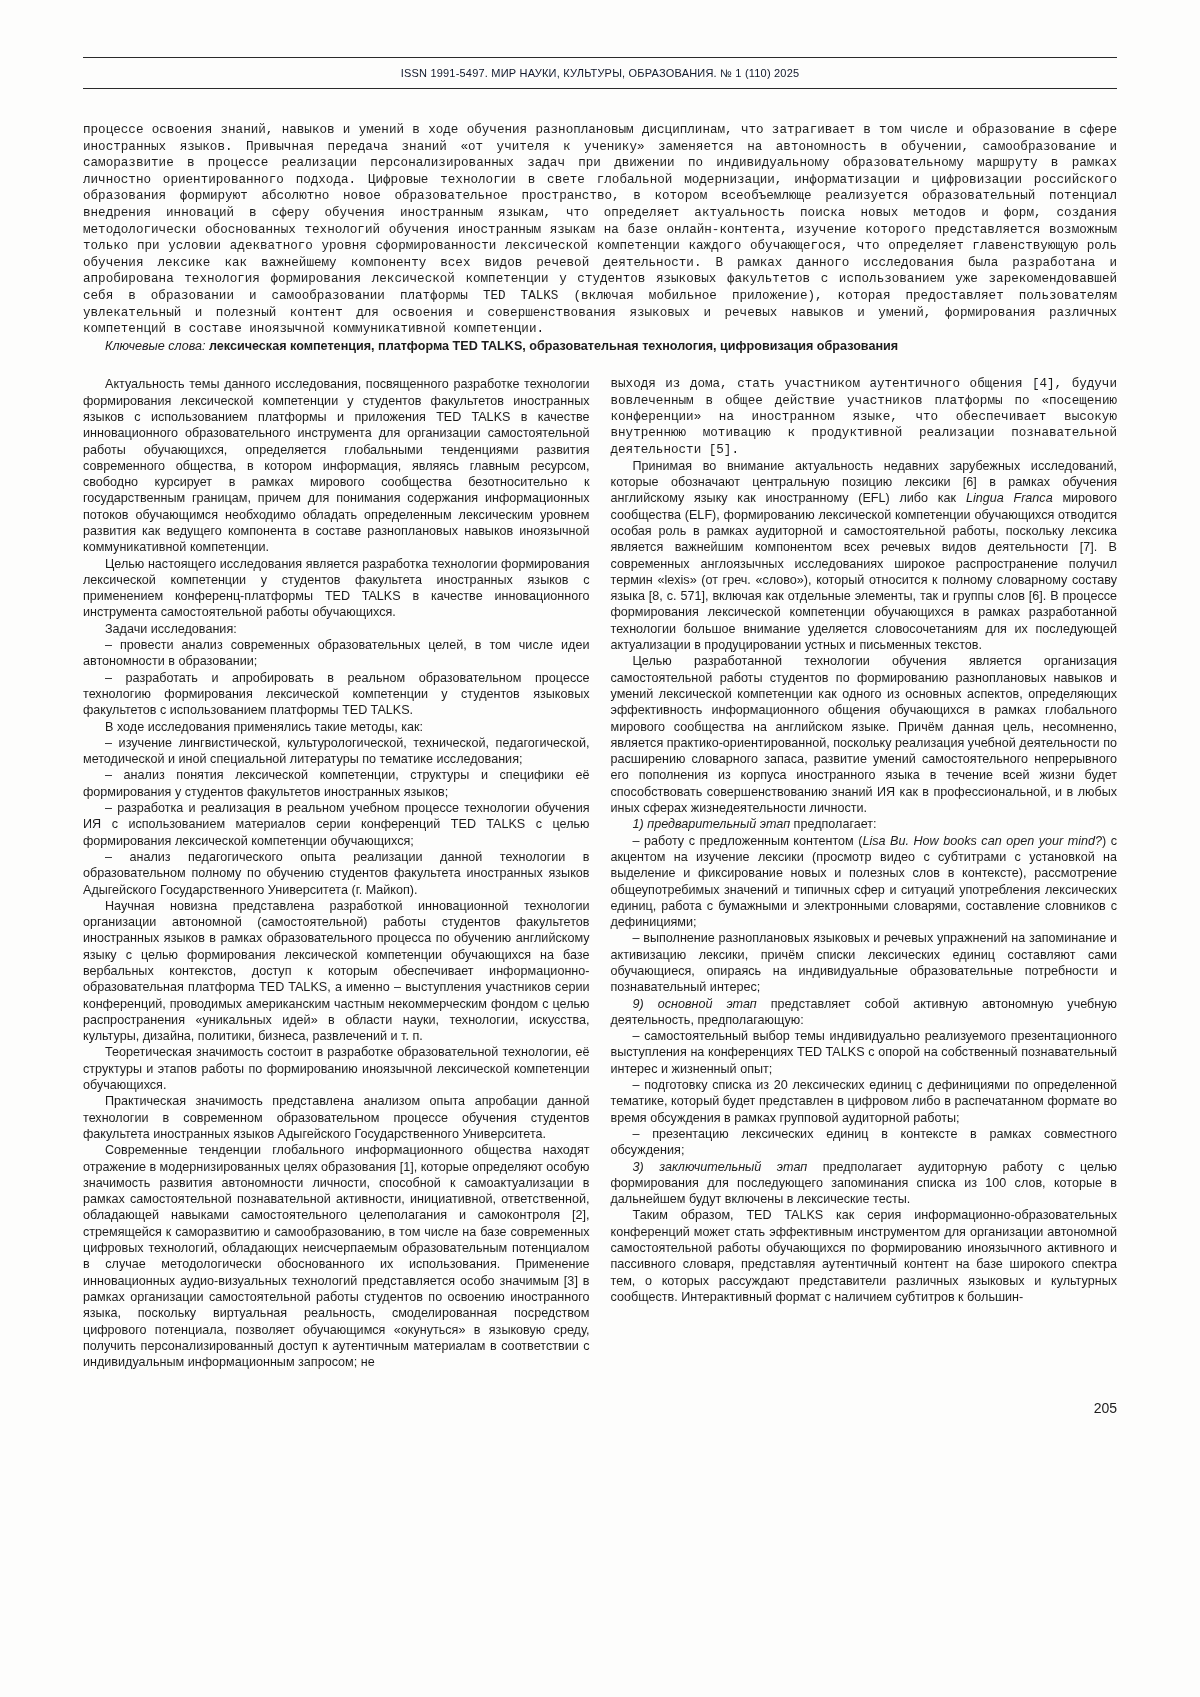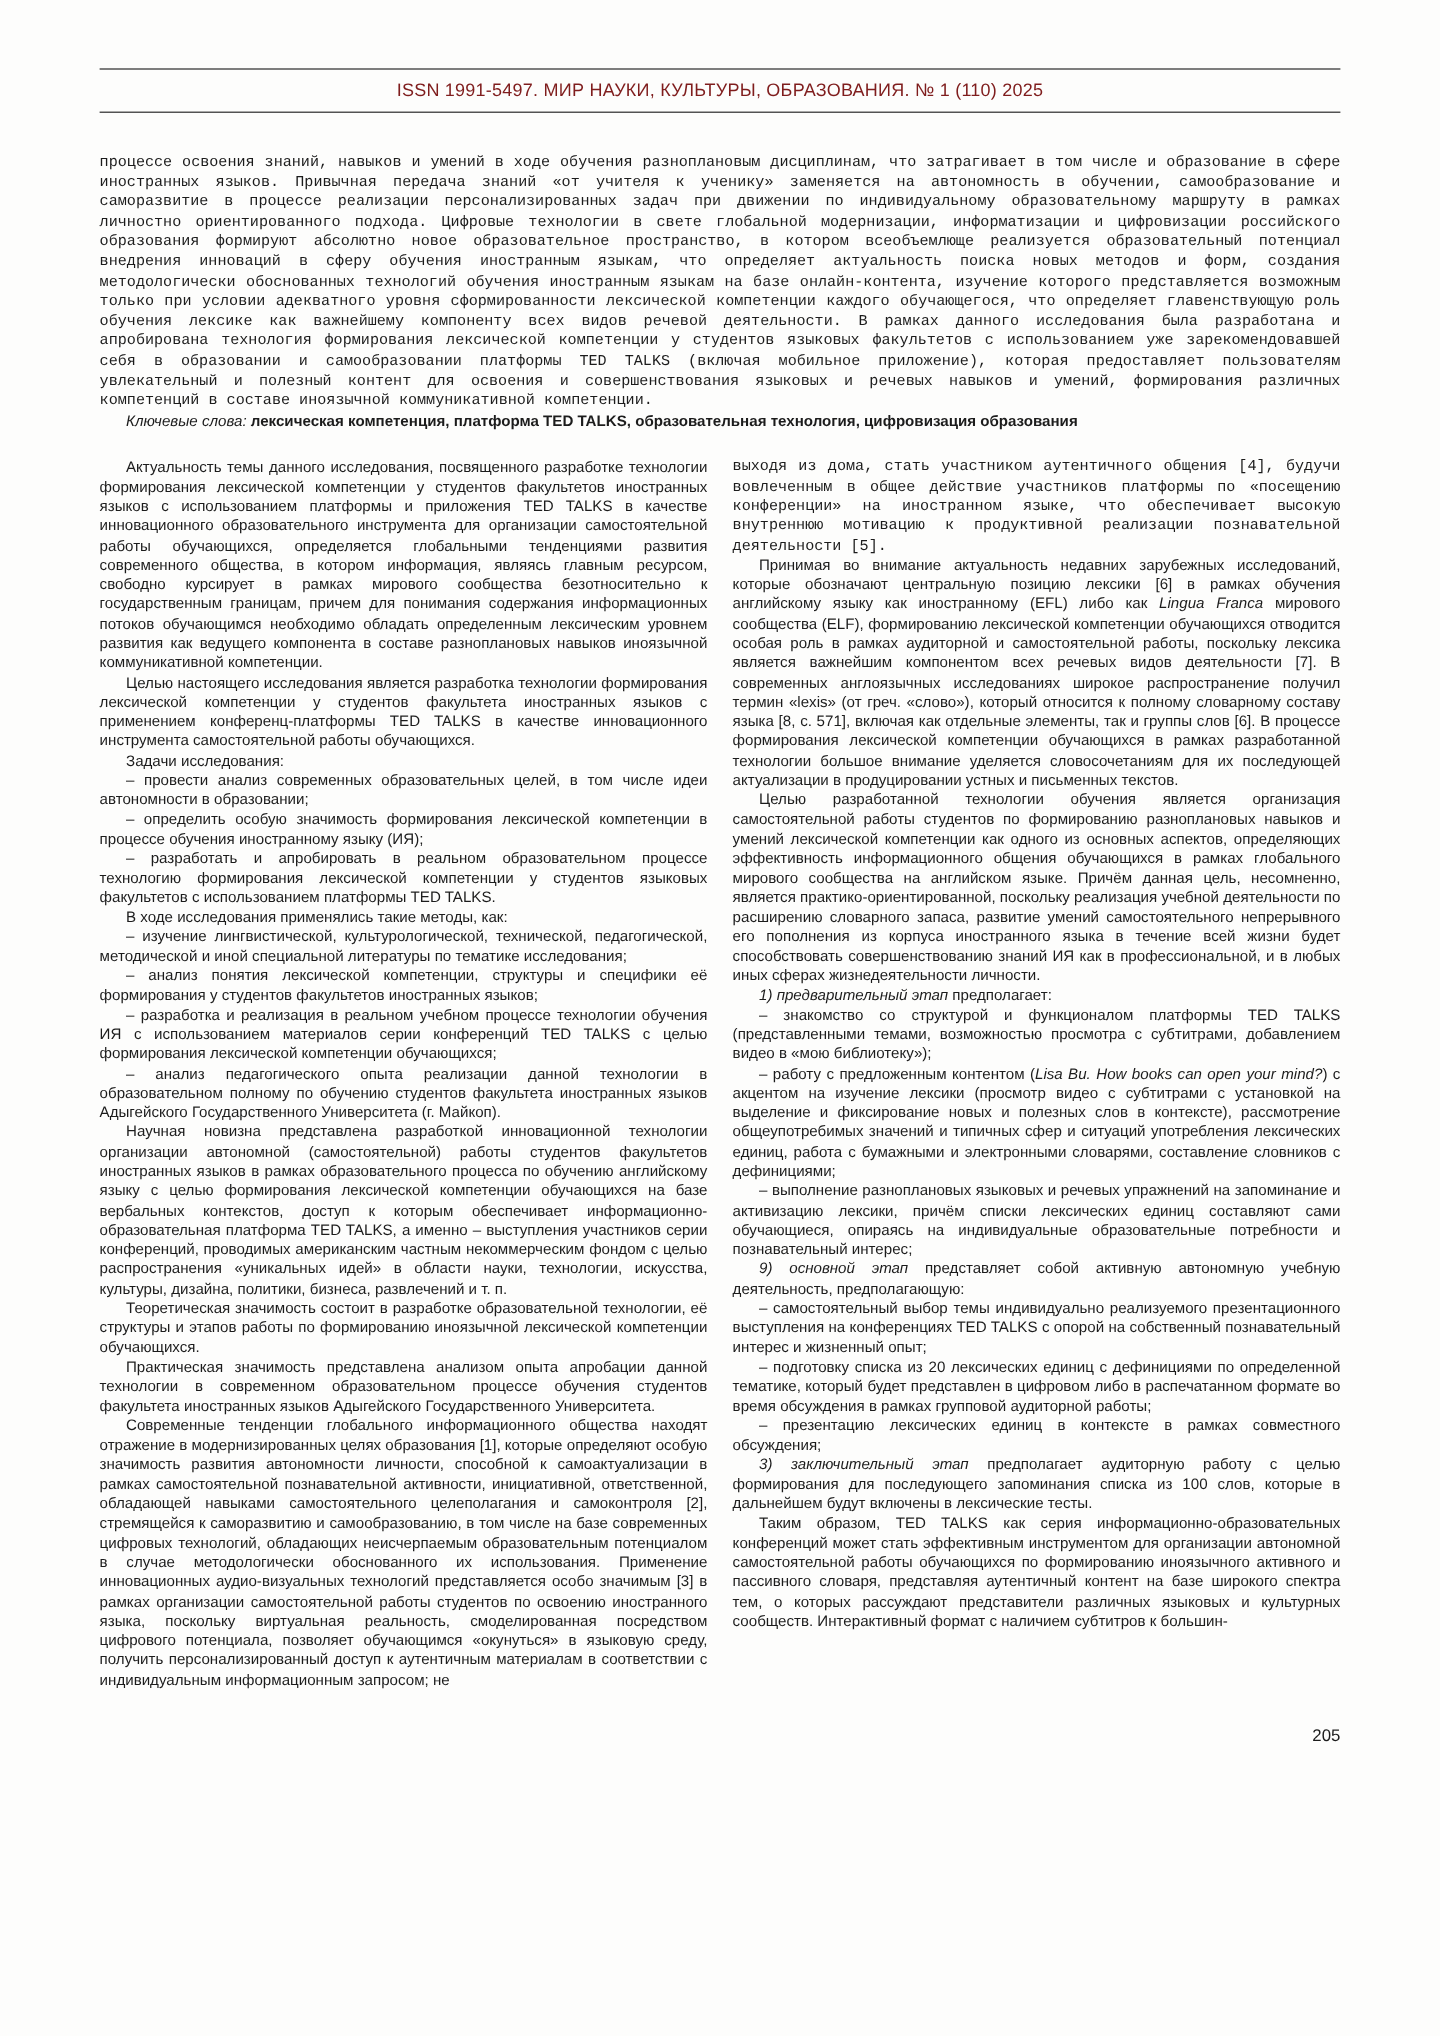--- a/index.html
+++ b/index.html
@@ -12,23 +12,23 @@
     box-sizing: border-box;
     padding: 57px 83px 0 83px;
     font-family: "Liberation Sans", "DejaVu Sans", sans-serif;
     color: #1c1c1c;
   }
   .page-header {
     border-top: 1.5px solid #2a2a2a;
     border-bottom: 1.5px solid #2a2a2a;
     text-align: center;
     padding: 9px 0;
-    font-size: 15px;
+    font-size: 11px;
     letter-spacing: 0.2px;
-    color: #7f1d1d;
+    color: #0f172a;
   }
   .abstract-block {
     margin-top: 33px;
     font-size: 12.6px;
     line-height: 16.6px;
     text-align: justify;
   }
   .columns {
     margin-top: 22px;
     display: flex;
@@ -69,38 +69,36 @@
       <p class="para no-indent"><span>процессе освоения знаний, навыков и умений в ходе обучения разноплановым дисциплинам, что затрагивает в том числе и образование в сфере иностранных языков. Привычная передача знаний «от учителя к ученику» заменяется на автономность в обучении, самообразование и саморазвитие в процессе реализации персонализированных задач при движении по индивидуальному образовательному маршруту в рамках личностно ориентированного подхода. Цифровые технологии в свете глобальной модернизации, информатизации и цифровизации российского образования формируют абсолютно новое образовательное пространство, в котором всеобъемлюще реализуется образовательный потенциал внедрения инноваций в сферу обучения иностранным языкам, что определяет актуальность поиска новых методов и форм, создания методологически обоснованных технологий обучения иностранным языкам на базе онлайн-контента, изучение которого представляется возможным только при условии адекватного уровня сформированности лексической компетенции каждого обучающегося, что определяет главенствующую роль обучения лексике как важнейшему компоненту всех видов речевой деятельности. В рамках данного исследования была разработана и апробирована технология формирования лексической компетенции у студентов языковых факультетов с использованием уже зарекомендовавшей себя в образовании и самообразовании платформы TED TALKS (включая мобильное приложение), которая предоставляет пользователям увлекательный и полезный контент для освоения и совершенствования языковых и речевых навыков и умений, формирования различных компетенций в составе иноязычной коммуникативной компетенции.</span></p>
       <p class="para"><span class="it">Ключевые слова: </span><span class="b">лексическая компетенция, платформа TED TALKS, образовательная технология, цифровизация образования</span></p>
     </div>
 
   <div class="columns">
     <div class="col">
         <p class="para"><span>Актуальность темы данного исследования, посвященного разработке технологии формирования лексической компетенции у студентов факультетов иностранных языков с использованием платформы и приложения TED TALKS в качестве инновационного образовательного инструмента для организации самостоятельной работы обучающихся, определяется глобальными тенденциями развития современного общества, в котором информация, являясь главным ресурсом, свободно курсирует в рамках мирового сообщества безотносительно к государственным границам, причем для понимания содержания информационных потоков обучающимся необходимо обладать определенным лексическим уровнем развития как ведущего компонента в составе разноплановых навыков иноязычной коммуникативной компетенции.</span></p>
         <p class="para"><span>Целью настоящего исследования является разработка технологии формирования лексической компетенции у студентов факультета иностранных языков с применением конференц-платформы TED TALKS в качестве инновационного инструмента самостоятельной работы обучающихся.</span></p>
         <p class="para"><span>Задачи исследования:</span></p>
         <p class="para"><span>–  провести анализ современных образовательных целей, в том числе идеи автономности в образовании;</span></p>
-        <p class="para"><span>–  определить особую значимость формирования лексической компетенции в процессе обучения иностранному языку (ИЯ);</span></p>
         <p class="para"><span>–  разработать и апробировать в реальном образовательном процессе технологию формирования лексической компетенции у студентов языковых факультетов с использованием платформы TED TALKS.</span></p>
         <p class="para"><span>В ходе исследования применялись такие методы, как:</span></p>
         <p class="para"><span>–  изучение лингвистической, культурологической, технической, педагогической, методической и иной специальной литературы по тематике исследования;</span></p>
         <p class="para"><span>–  анализ понятия лексической компетенции, структуры и специфики её формирования у студентов факультетов иностранных языков;</span></p>
         <p class="para"><span>–  разработка и реализация в реальном учебном процессе технологии обучения ИЯ с использованием материалов серии конференций TED TALKS с целью формирования лексической компетенции обучающихся;</span></p>
         <p class="para"><span>–  анализ педагогического опыта реализации данной технологии в образовательном полному по обучению студентов факультета иностранных языков Адыгейского Государственного Университета (г. Майкоп).</span></p>
         <p class="para"><span>Научная новизна представлена разработкой инновационной технологии организации автономной (самостоятельной) работы студентов факультетов иностранных языков в рамках образовательного процесса по обучению английскому языку с целью формирования лексической компетенции обучающихся на базе вербальных контекстов, доступ к которым обеспечивает информационно-образовательная платформа TED TALKS, а именно – выступления участников серии конференций, проводимых американским частным некоммерческим фондом с целью распространения «уникальных идей» в области науки, технологии, искусства, культуры, дизайна, политики, бизнеса, развлечений и т. п.</span></p>
         <p class="para"><span>Теоретическая значимость состоит в разработке образовательной технологии, её структуры и этапов работы по формированию иноязычной лексической компетенции обучающихся.</span></p>
         <p class="para"><span>Практическая значимость представлена анализом опыта апробации данной технологии в современном образовательном процессе обучения студентов факультета иностранных языков Адыгейского Государственного Университета.</span></p>
         <p class="para"><span>Современные тенденции глобального информационного общества находят отражение в модернизированных целях образования [1], которые определяют особую значимость развития автономности личности, способной к самоактуализации в рамках самостоятельной познавательной активности, инициативной, ответственной, обладающей навыками самостоятельного целеполагания и самоконтроля [2], стремящейся к саморазвитию и самообразованию, в том числе на базе современных цифровых технологий, обладающих неисчерпаемым образовательным потенциалом в случае методологически обоснованного их использования. Применение инновационных аудио-визуальных технологий представляется особо значимым [3] в рамках организации самостоятельной работы студентов по освоению иностранного языка, поскольку виртуальная реальность, смоделированная посредством цифрового потенциала, позволяет обучающимся «окунуться» в языковую среду, получить персонализированный доступ к аутентичным материалам в соответствии с индивидуальным информационным запросом; не</span></p>
       </div>
     <div class="col">
         <p class="para no-indent"><span>выходя из дома, стать участником аутентичного общения [4], будучи вовлеченным в общее действие участников платформы по «посещению конференции» на иностранном языке, что обеспечивает высокую внутреннюю мотивацию к продуктивной реализации познавательной деятельности [5].</span></p>
         <p class="para"><span>Принимая во внимание актуальность недавних зарубежных исследований, которые обозначают центральную позицию лексики [6] в рамках обучения английскому языку как иностранному (EFL) либо как </span><span class="it">Lingua Franca</span><span> мирового сообщества (ELF), формированию лексической компетенции обучающихся отводится особая роль в рамках аудиторной и самостоятельной работы, поскольку лексика является важнейшим компонентом всех речевых видов деятельности [7]. В современных англоязычных исследованиях широкое распространение получил термин «lexis» (от греч. «слово»), который относится к полному словарному составу языка [8, с. 571], включая как отдельные элементы, так и группы слов [6]. В процессе формирования лексической компетенции обучающихся в рамках разработанной технологии большое внимание уделяется словосочетаниям для их последующей актуализации в продуцировании устных и письменных текстов.</span></p>
         <p class="para"><span>Целью разработанной технологии обучения является организация самостоятельной работы студентов по формированию разноплановых навыков и умений лексической компетенции как одного из основных аспектов, определяющих эффективность информационного общения обучающихся в рамках глобального мирового сообщества на английском языке. Причём данная цель, несомненно, является практико-ориентированной, поскольку реализация учебной деятельности по расширению словарного запаса, развитие умений самостоятельного непрерывного его пополнения из корпуса иностранного языка в течение всей жизни будет способствовать совершенствованию знаний ИЯ как в профессиональной, и в любых иных сферах жизнедеятельности личности.</span></p>
         <p class="para"><span class="it">1)  предварительный этап</span><span> предполагает:</span></p>
-        <p class="para"><span>–  знакомство со структурой и функционалом платформы TED TALKS (представленными темами, возможностью просмотра с субтитрами, добавлением видео в «мою библиотеку»);</span></p>
         <p class="para"><span>–  работу с предложенным контентом (</span><span class="it">Lisa Bu. How books can open your mind?</span><span>) с акцентом на изучение лексики (просмотр видео с субтитрами с установкой на выделение и фиксирование новых и полезных слов в контексте), рассмотрение общеупотребимых значений и типичных сфер и ситуаций употребления лексических единиц, работа с бумажными и электронными словарями, составление словников с дефинициями;</span></p>
         <p class="para"><span>–  выполнение разноплановых языковых и речевых упражнений на запоминание и активизацию лексики, причём списки лексических единиц составляют сами обучающиеся, опираясь на индивидуальные образовательные потребности и познавательный интерес;</span></p>
         <p class="para"><span class="it">9)  основной этап</span><span> представляет собой активную автономную учебную деятельность, предполагающую:</span></p>
         <p class="para"><span>–  самостоятельный выбор темы индивидуально реализуемого презентационного выступления на конференциях TED TALKS с опорой на собственный познавательный интерес и жизненный опыт;</span></p>
         <p class="para"><span>–  подготовку списка из 20 лексических единиц с дефинициями по определенной тематике, который будет представлен в цифровом либо в распечатанном формате во время обсуждения в рамках групповой аудиторной работы;</span></p>
         <p class="para"><span>–  презентацию лексических единиц в контексте в рамках совместного обсуждения;</span></p>
         <p class="para"><span class="it">3)  заключительный этап</span><span> предполагает аудиторную работу с целью формирования для последующего запоминания списка из 100 слов, которые в дальнейшем будут включены в лексические тесты.</span></p>
         <p class="para"><span>Таким образом, TED TALKS как серия информационно-образовательных конференций может стать эффективным инструментом для организации автономной самостоятельной работы обучающихся по формированию иноязычного активного и пассивного словаря, представляя аутентичный контент на базе широкого спектра тем, о которых рассуждают представители различных языковых и культурных сообществ. Интерактивный формат с наличием субтитров к большин-</span></p>
       </div>
   </div>

